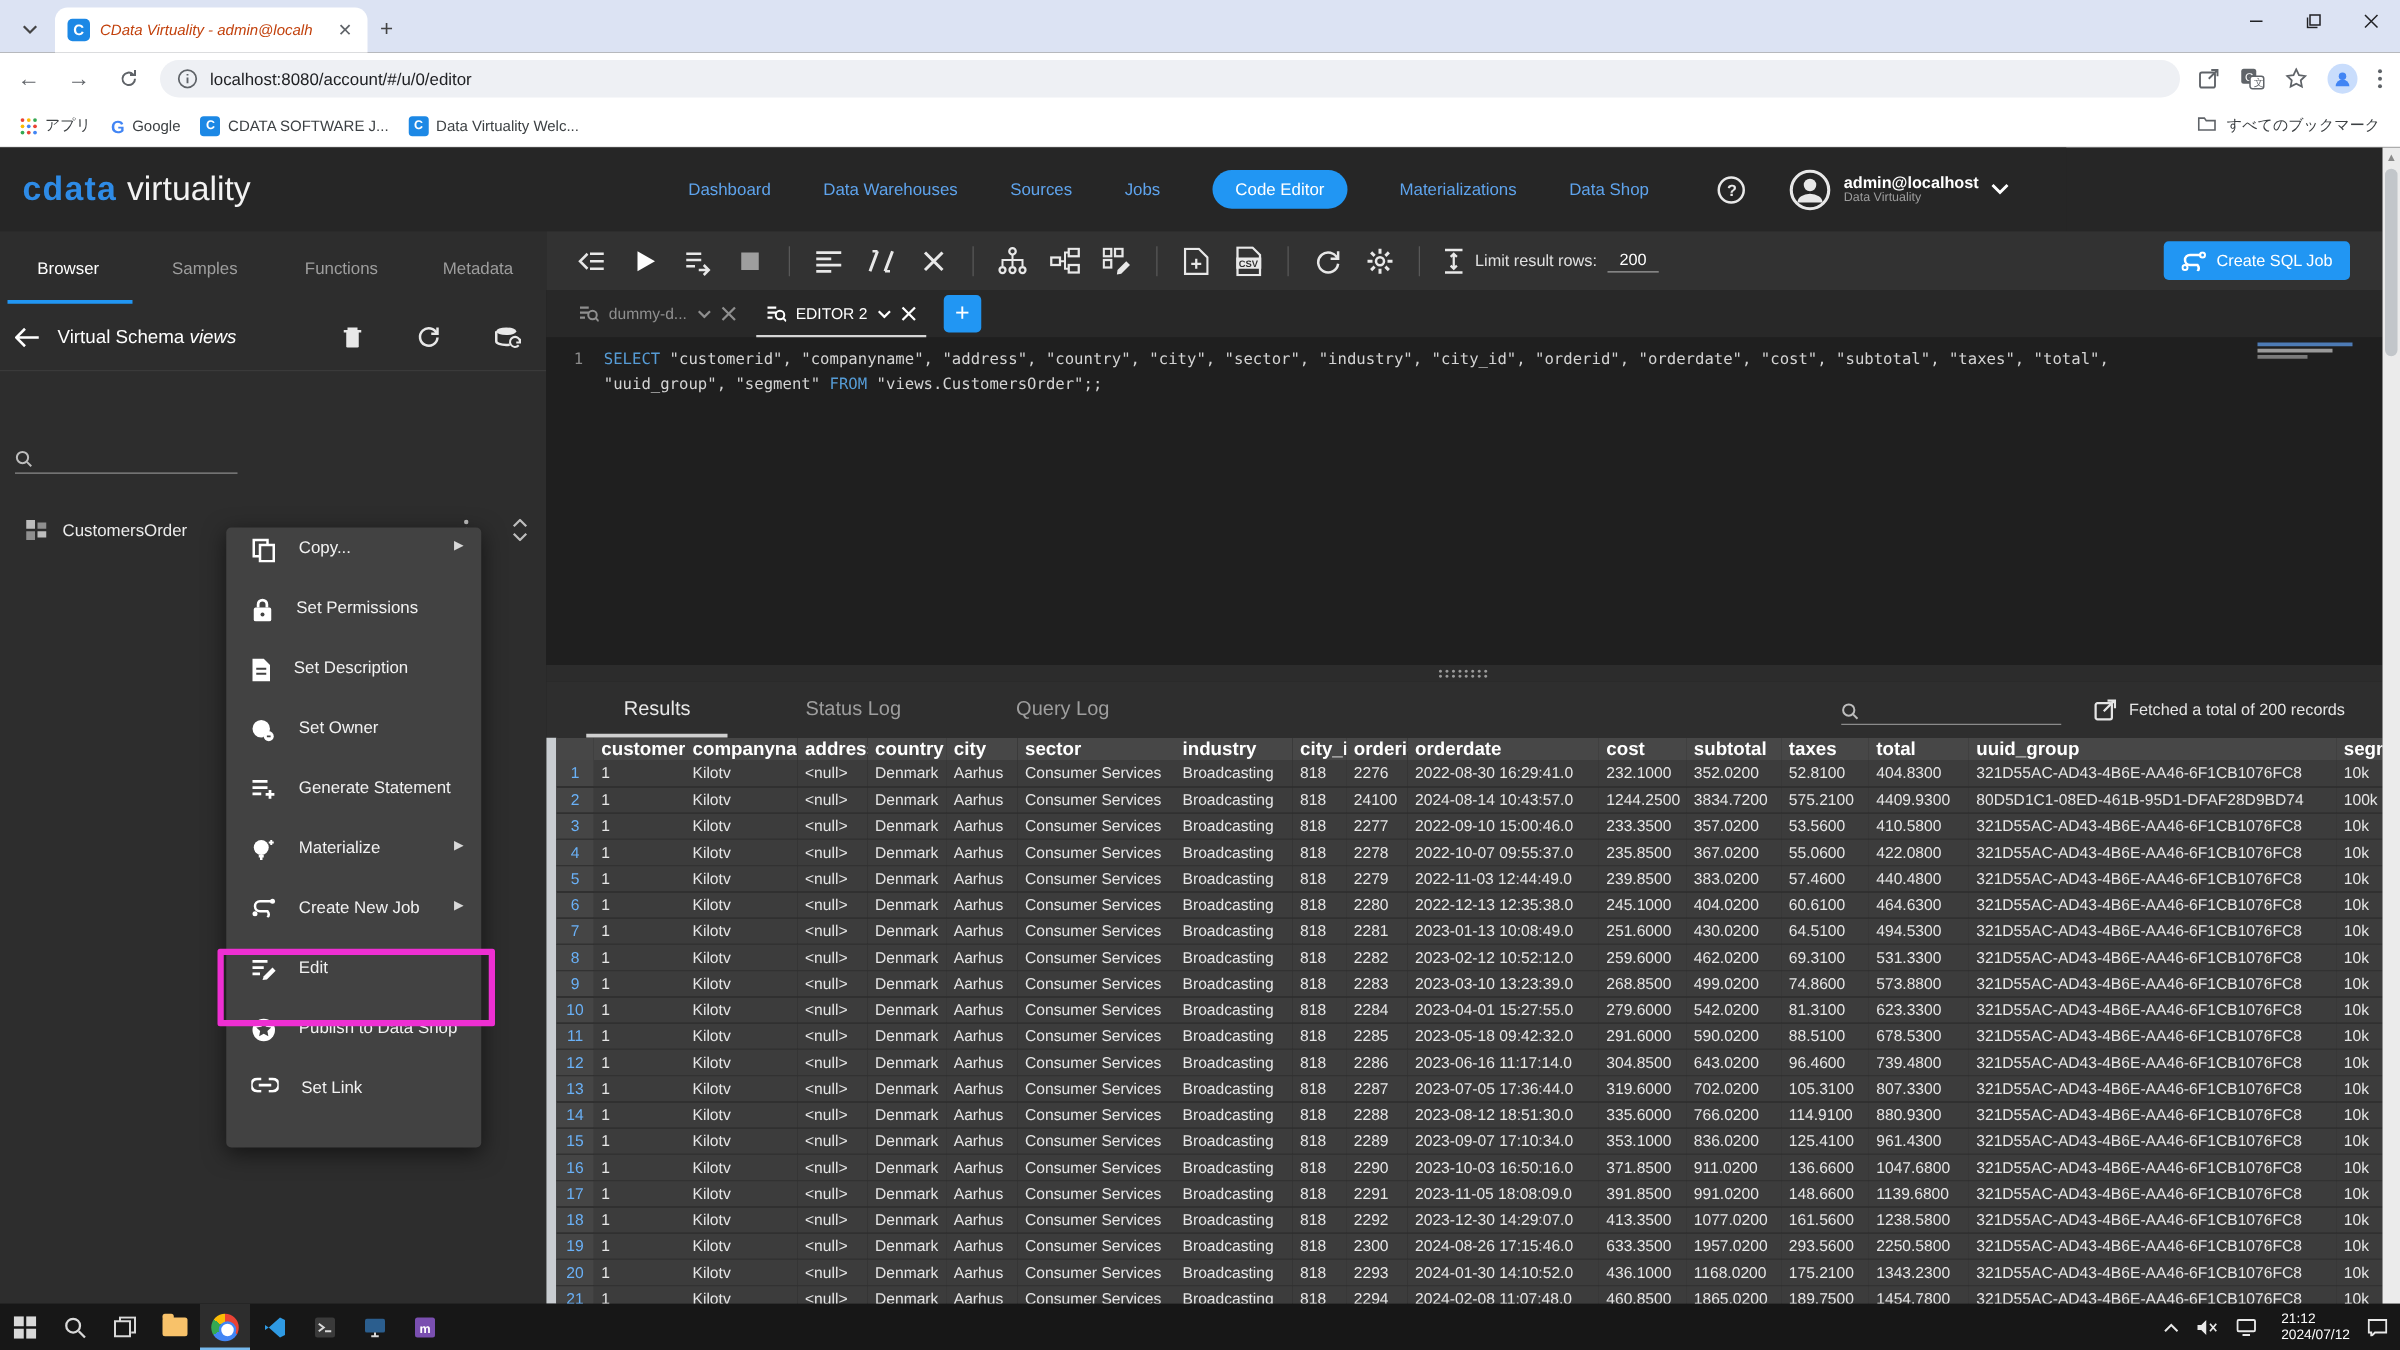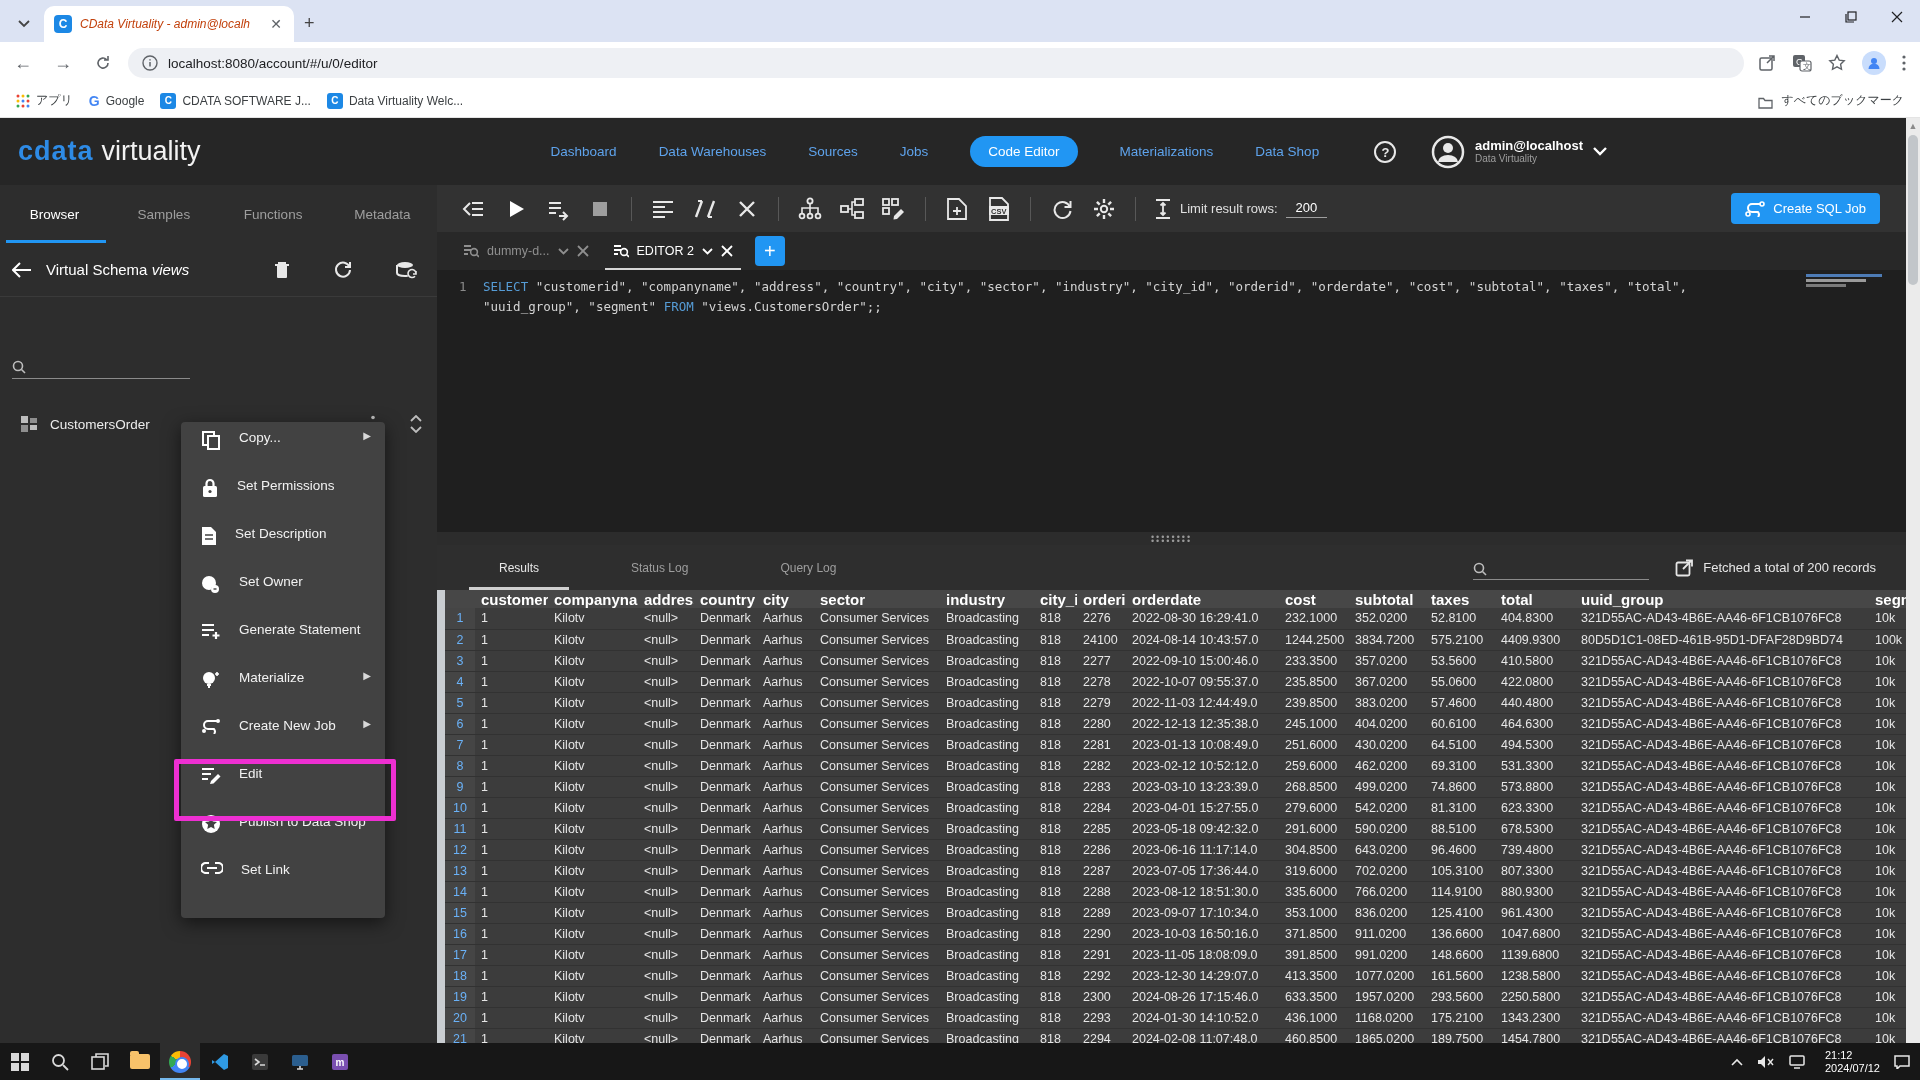--- a/index.html
+++ b/index.html
@@ -20,21 +20,21 @@
 
   .urlrow { position:absolute; left:0; top:42px; width:1920px; height:42px; background:#fff; display:flex; align-items:center; }
   .nav-arrow { width:34px; height:34px; display:flex; align-items:center; justify-content:center; color:#5f6368; font-size:18px; margin-left:6px; }
   .omnibox { flex:1; height:30px; margin:0 14px 0 8px; background:#eef0f4; border-radius:15px; display:flex; align-items:center; padding:0 14px; gap:10px; }
   .omnibox .url { font-size:13.5px; color:#202124; }
   .chrome-right { display:flex; align-items:center; gap:16px; margin-right:14px; color:#5f6368; }
   .avatar-chip { width:24px; height:24px; border-radius:50%; background:#c9ddfc; display:flex; align-items:center; justify-content:center; }
 
   .bookmarks { position:absolute; left:0; top:84px; width:1920px; height:34px; background:#fff; border-bottom:1px solid #e4e4e4; display:flex; align-items:center; font-size:12px; color:#3c4043; }
   .bm { display:flex; align-items:center; gap:6px; margin-left:16px; white-space:nowrap; }
-  .bm-right { margin-left:auto; margin-right:16px; display:flex; align-items:flex-end; gap:8px; }
+  .bm-right { margin-left:auto; margin-right:16px; display:flex; align-items:flex-start; gap:8px; }
   .g-icon { color:#4285F4; font-weight:bold; font-size:14px; }
   .cdata-mini { width:16px; height:16px; border-radius:3px; background:#1c88e5; color:#fff; font-weight:bold; font-size:10px; display:flex; align-items:center; justify-content:center; }
 
   
   .app { position:absolute; left:0; top:118px; width:1920px; height:925px; background:#262626; }
   .app-header { position:absolute; left:0; top:0; width:1653px; height:67px; background:#262626; display:flex; align-items:center; }
   .logo { margin-left:18px; font-size:27px; display:flex; align-items:baseline; gap:8px; }
   .logo b { color:#2e8be6; font-weight:800; letter-spacing:1px; }
   .logo span { color:#f2f2f2; font-weight:300; }
   .main-nav { display:flex; align-items:center; gap:42px; margin-left:350px; }
@@ -91,21 +91,21 @@
   .kw { color:#569cd6; }
   .minimap { position:absolute; right:22px; top:4px; width:78px; }
   .minimap div { height:3px; margin-bottom:2px; }
 
   .splitter { position:absolute; left:0; top:347px; width:100%; height:13px; background:#2c2c2c; display:flex; align-items:center; justify-content:center; }
   .splitter .dots { color:#9a9a9a; font-size:9px; letter-spacing:2px; line-height:4px; }
 
   
   .results { position:absolute; left:0; top:360px; width:100%; height:498px; background:#2e2e2e; }
   .res-tabs { height:45px; display:flex; align-items:center; }
-  .res-tab { padding:0 30px; height:45px; display:flex; align-items:center; color:#9e9e9e; font-size:12px; position:relative; margin-left:32px; }
+  .res-tab { padding:0 30px; height:45px; display:flex; align-items:center; color:#9e9e9e; font-size:16px; position:relative; margin-left:32px; }
   .res-tab.active { color:#e8e8e8; }
   .res-tab.active::after { content:""; position:absolute; left:0; right:0; bottom:0; height:3px; background:#cfcfcf; }
   .res-search { margin-left:auto; width:176px; border-bottom:1px solid #8b8b8b; height:24px; display:flex; align-items:flex-end; color:#bdbdbd; padding-bottom:3px; }
   .fetched { display:flex; align-items:center; gap:10px; color:#e6e6e6; font-size:13px; margin:0 30px 0 26px; }
 
   .table-zone { position:absolute; left:0; top:45px; width:100%; height:453px; overflow:hidden; }
   .vscroll { position:absolute; left:0; top:0; width:8px; height:100%; background:#c9cdd1; }
   table.results-table { position:absolute; left:8px; top:0; border-collapse:collapse; table-layout:fixed; width:1575px; }
   .results-table th { background:#474747; color:#fff; font-size:15px; font-weight:bold; text-align:left; height:18px; padding:0 0 0 6px; white-space:nowrap; overflow:hidden; }
   .results-table td { background:#3c3c3c; color:#e6e6e6; font-size:12.5px; height:21px; padding:0 0 0 6px; border-bottom:1px solid #323232; white-space:nowrap; overflow:hidden; }

